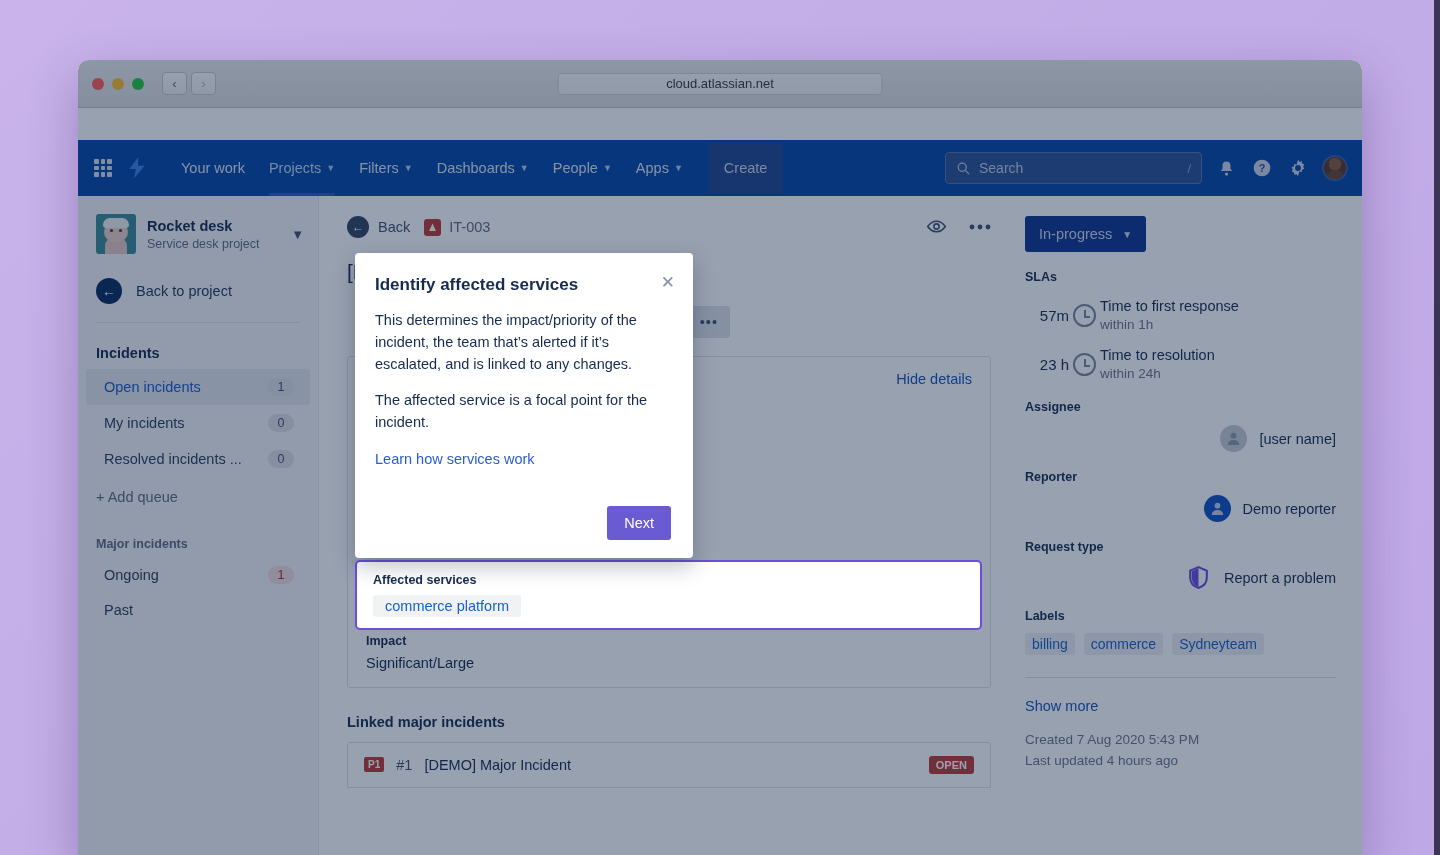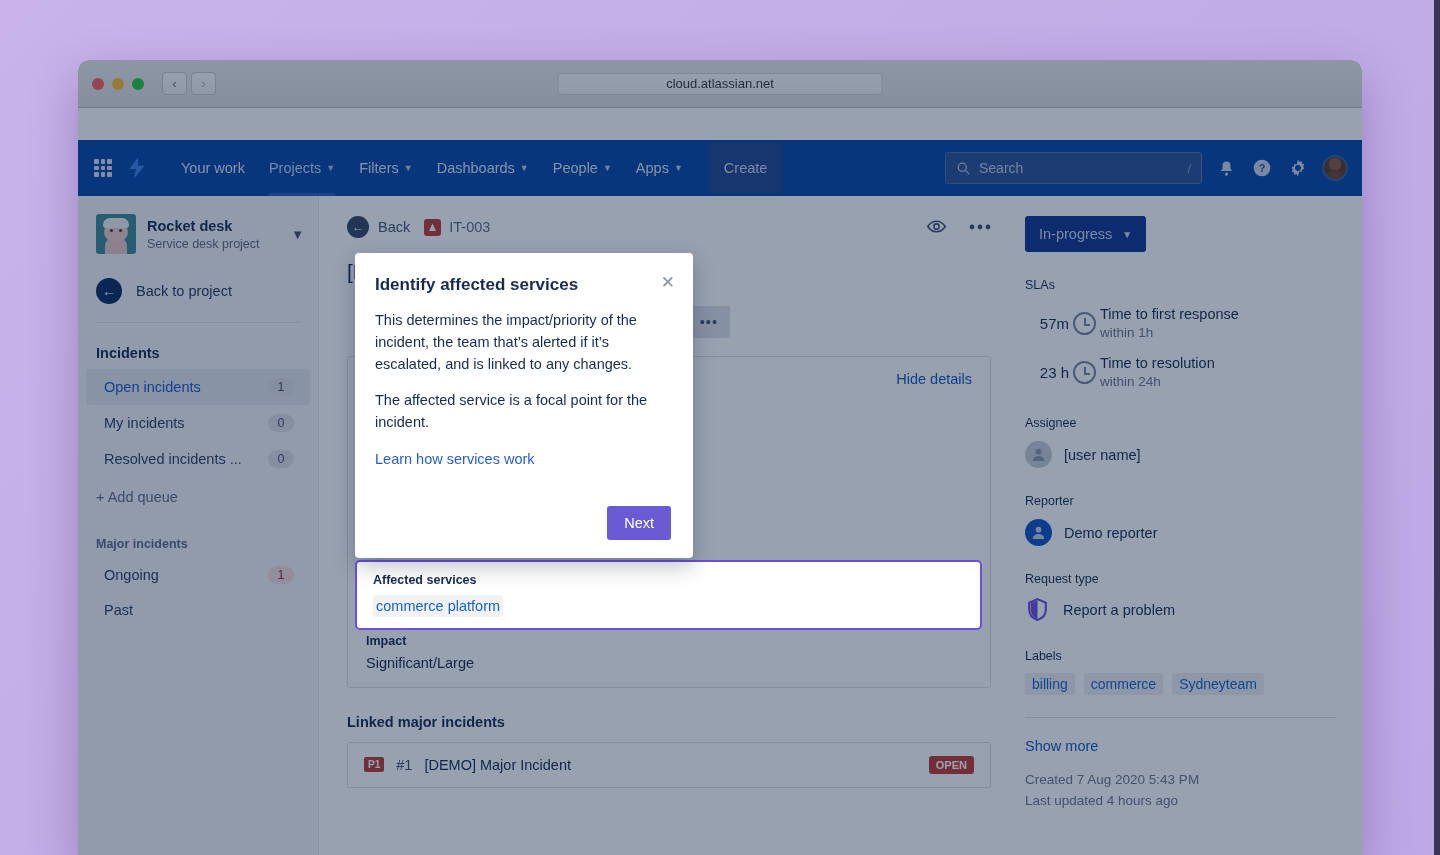--- a/index.html
+++ b/index.html
@@ -204,21 +204,21 @@
   .hide-details {
     position:absolute; right:18px; top:14px; color:#1556b8;
     font-size:14.5px; cursor:pointer;
   }
   .field-label { font-size:12.5px; font-weight:700; color:#172b4d; }
   .field-value { font-size:14.5px; color:#172b4d; margin-top: 7px; }
   .desc-p { font-size:14.5px; color:#172b4d; line-height:1.55; margin-top: 12px;}
   .desc-italic { font-style: italic; }
   .svc-chip {
     display:inline-block; background:#f1f2f4; color:#1762cc;
-    font-size:14.5px; padding: 3px 3px; border-radius:3px; margin-top:8px;
+    font-size:14.5px; padding: 3px 12px; border-radius:3px; margin-top:8px;
     cursor:pointer;
   }
   .sub-field { padding: 0 18px; }
 
   .linked-title { font-size:14.5px; font-weight:700; color:#172b4d; margin-top:26px;}
   .linked-card {
     margin-top:12px; border:1px solid #dfe1e6; border-top-left-radius:3px;
     border-top-right-radius:3px; padding: 13px 16px;
     display:flex; align-items:center; gap:12px;
   }
@@ -233,32 +233,32 @@
     font-weight:700; padding: 3px 7px; border-radius:3px;
   }
 
   
   .rightpanel { width: 345px; flex:0 0 345px; padding: 20px 26px 0 8px; background:#fff;}
   .status-btn {
     background:#11368f; color:#cdd6e8; border:none; border-radius:3px;
     font-size:14.5px; padding: 10px 14px; display:flex; align-items:center; gap:10px;
     cursor:pointer;
   }
-  .rp-label { font-size:12.5px; font-weight:400; color:#172b4d; margin-top: 26px; }
+  .rp-label { font-size:12.5px; font-weight:700; color:#172b4d; margin-top: 18px; }
   .sla-row { display:flex; align-items:center; gap:4px; margin-top: 13px; }
   .sla-time { font-size:15px; color:#172b4d; width:44px; text-align:right; }
   .clock {
     width:23px;height:23px;border-radius:50%;border:2px solid #7a879e;
     position:relative; flex:0 0 23px;
   }
   .clock::before { content:""; position:absolute; left:9px; top:4px; width:2px; height:7px; background:#7a879e;}
   .clock::after { content:""; position:absolute; left:9px; top:10px; width:6px; height:2px; background:#7a879e;}
   .sla-main { font-size:14.5px; color:#172b4d; line-height:1.25; }
   .sla-sub { font-size:13.5px; color:#6b778c; }
-  .person-row { display:flex; align-items:center; gap:12px; margin-top:11px; }
+  .person-row { display:flex; align-items:center; gap:12px; margin-top:11px;justify-content:flex-end; }
   .p-avatar {
     width:27px;height:27px;border-radius:50%;background:#c6cbd4;
     display:flex;align-items:center;justify-content:center;color:#7e8795;
   }
   .p-avatar.rep {
     background:#1251c2; color:#cbd5e6;
   }
   .person-name { font-size:14.5px; color:#172b4d; }
   .shield { width:26px;height:26px; color:#6b4fdb; }
   .labels-row { display:flex; gap:9px; margin-top:10px; flex-wrap:wrap; }

